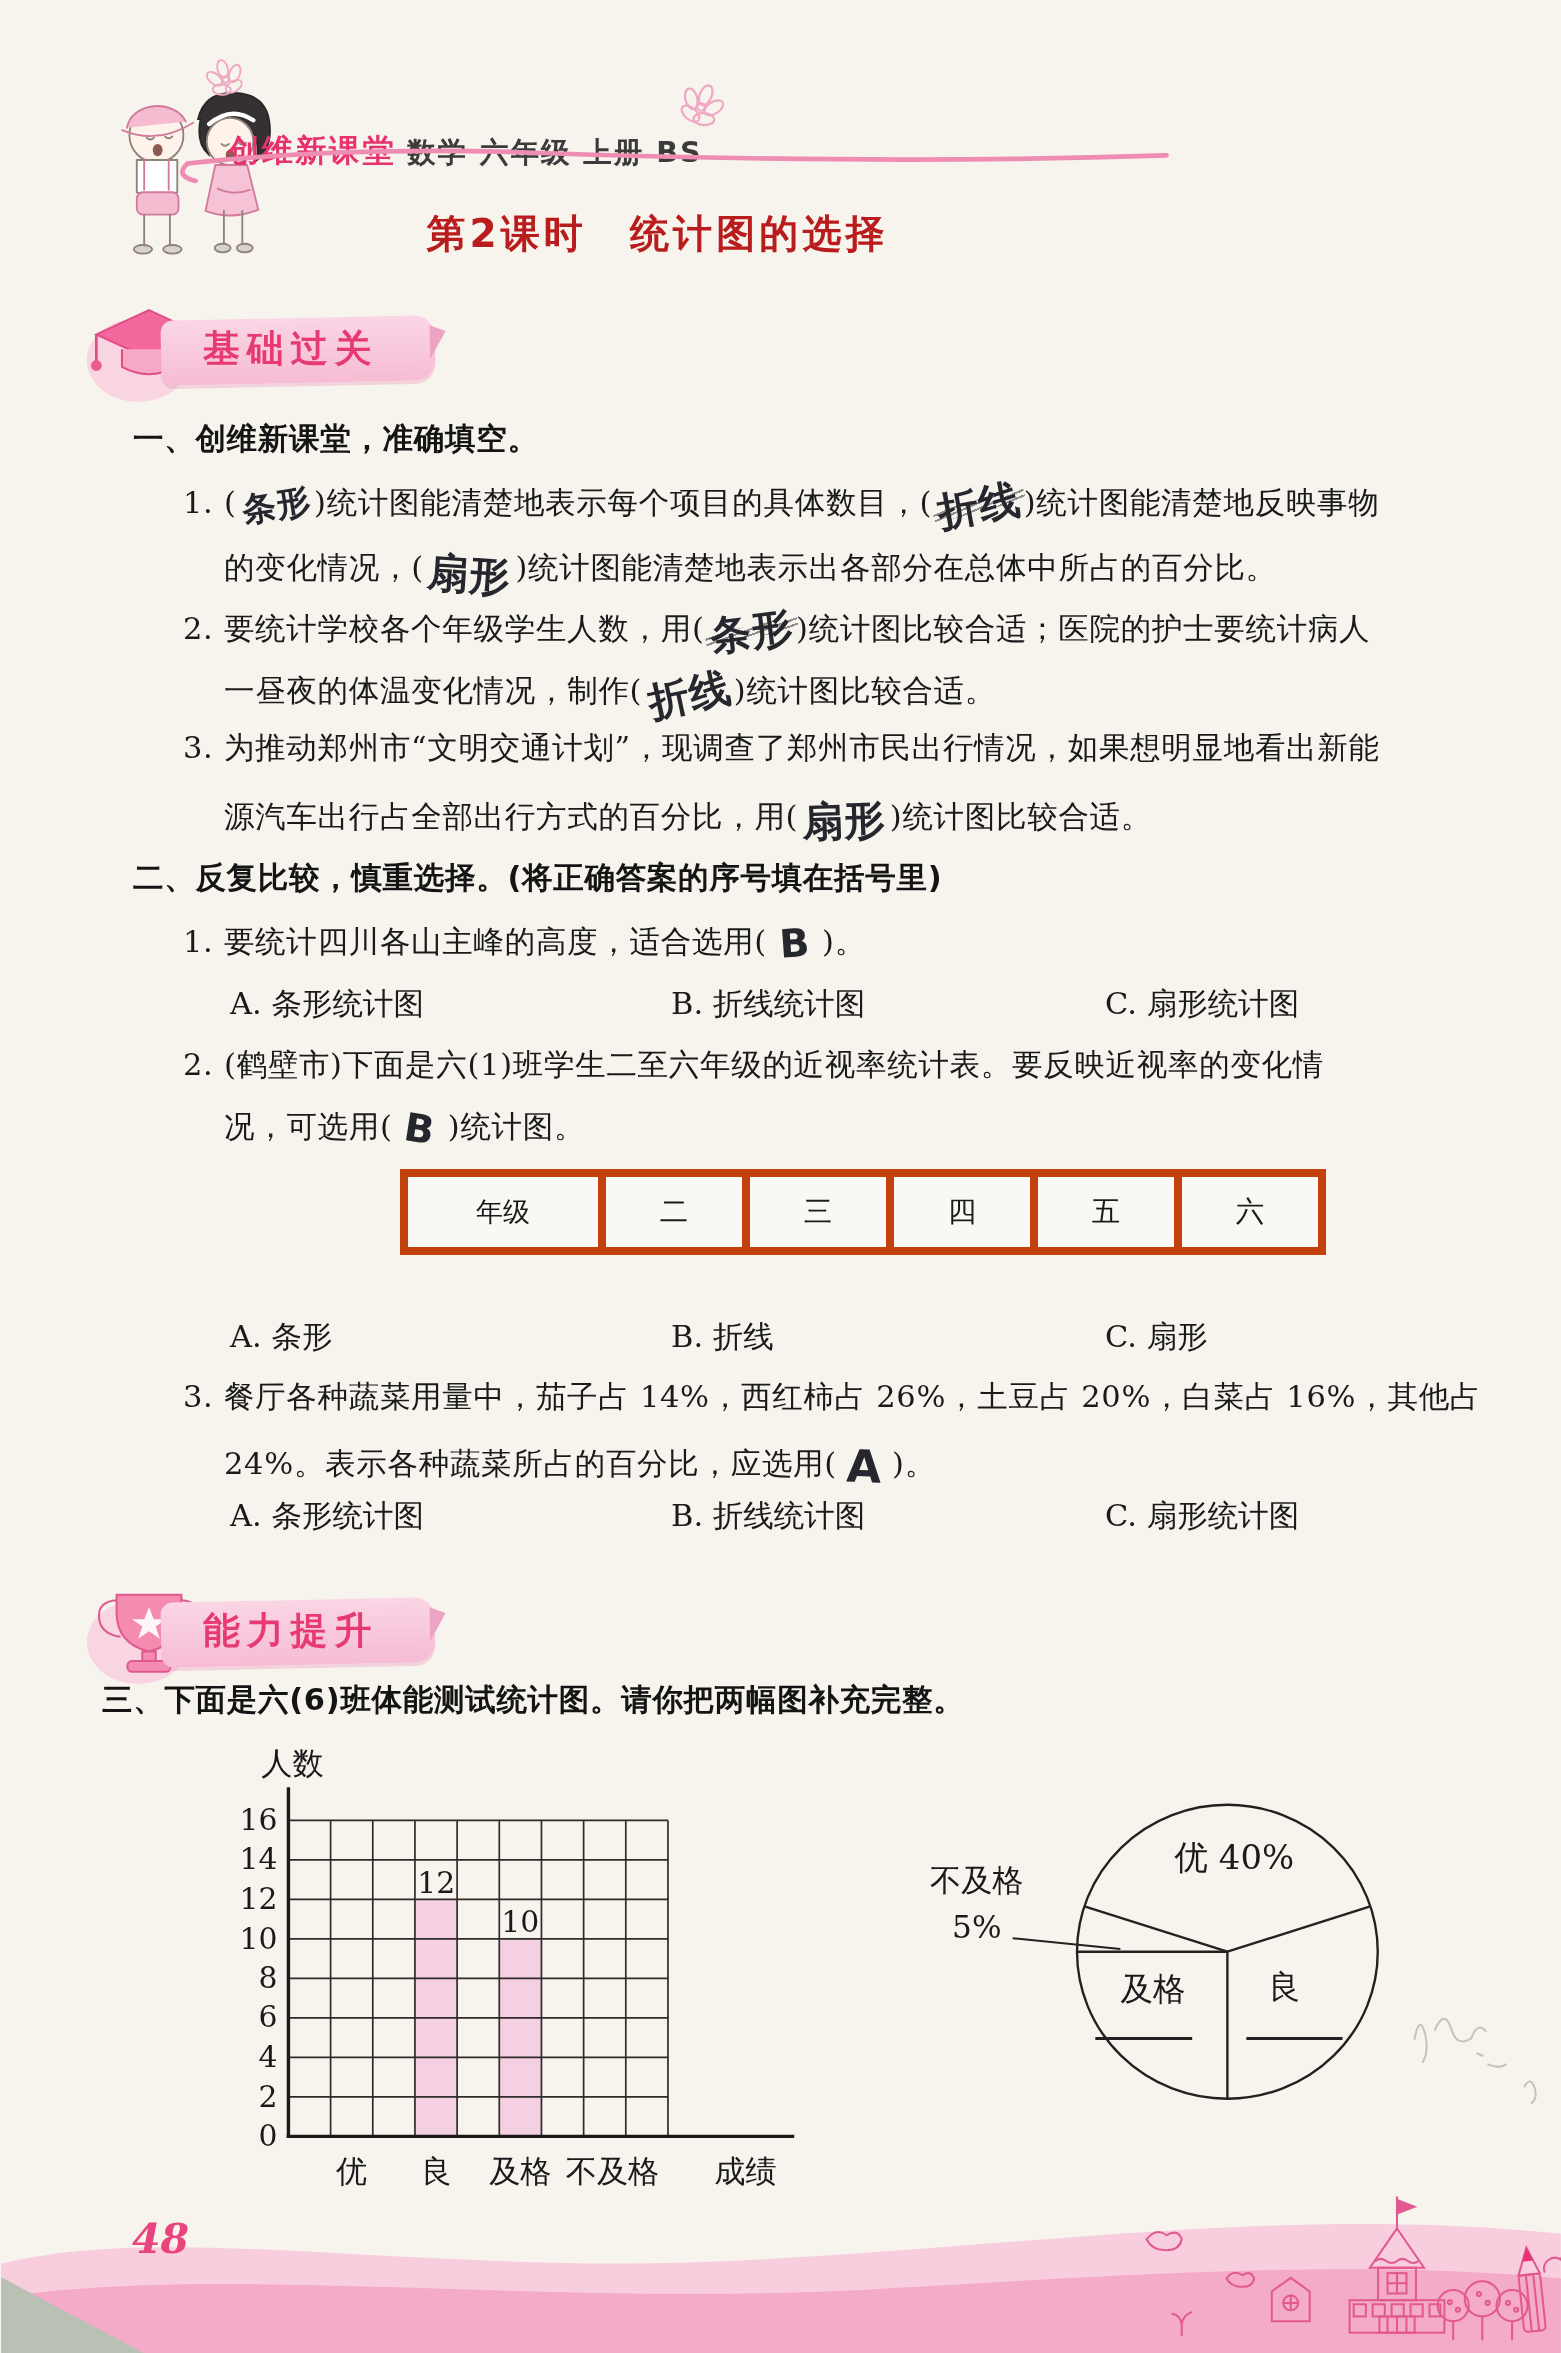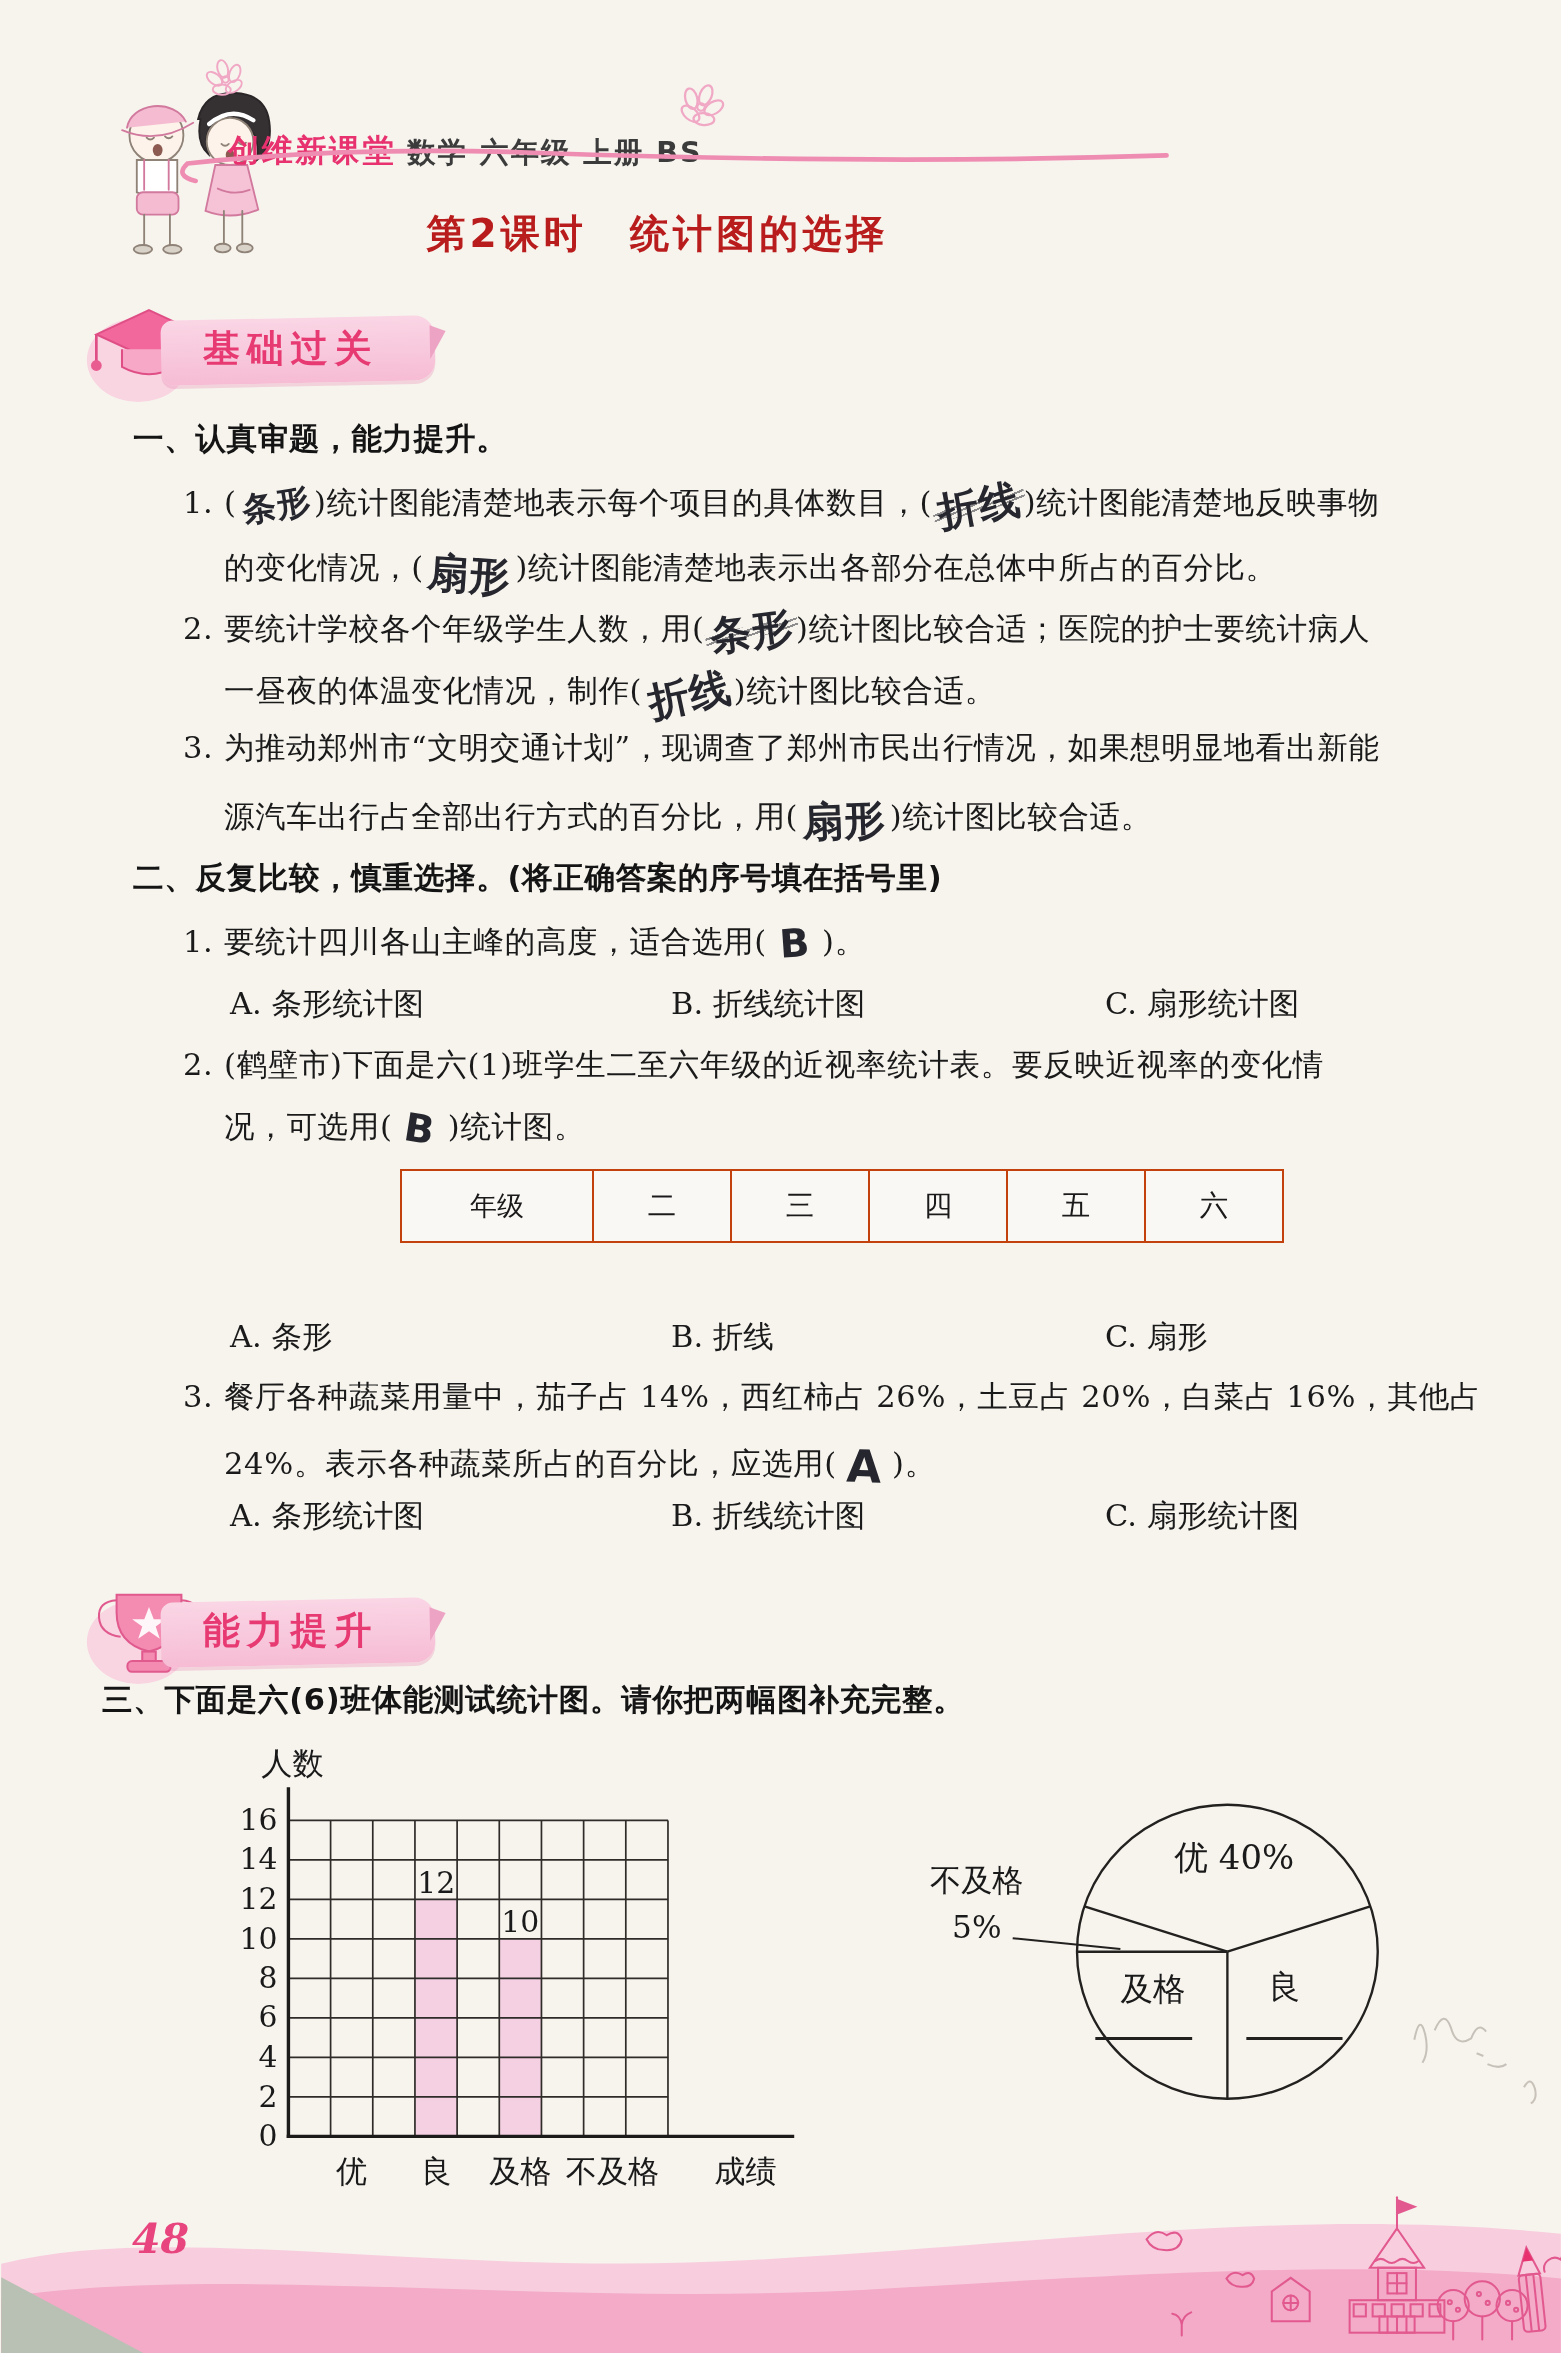--- a/index.html
+++ b/index.html
@@ -23,21 +23,21 @@
       background:repeating-linear-gradient(-8deg,transparent 0 3.4px,rgba(38,38,46,.5) 3.4px 5.4px);
       transform:rotate(-5deg);}
   .badge{width:393px;height:108px;}
   .banner{position:absolute;left:80px;top:20.3px;width:274px;height:65px;
       background:linear-gradient(180deg,#fad6e5,#f6bcd4);border-radius:12.2px 20.3px 20.3px 12.2px;
       transform:rotate(-1.2deg);box-shadow:0 3.4px 0 rgba(233,150,185,.35);}
   .banner::after{content:"";position:absolute;right:-11px;top:9.5px;
       border-left:16.3px solid #eda4c4;border-top:6.8px solid transparent;border-bottom:28.5px solid transparent;}
   .badge-text{position:absolute;left:122px;top:26px;font-size:37px;color:#e73a72;letter-spacing:6.8px;white-space:nowrap;}
   .ptable{border-collapse:collapse;}
-  .ptable td{border:2px solid #c2410c;text-align:center;vertical-align:middle;
+  .ptable td{border:8px solid #c2410c;text-align:center;vertical-align:middle;
       font-size:28.5px;height:68px;background:rgba(255,255,255,.35);}
   .ptable td.c0{width:188px;font-size:27px;}
   .ptable td.c{width:134px;}
   .ct{font-family:"DejaVu Serif",serif;fill:#1a1a1a;}
   .page-num{font-size:41px;font-style:italic;font-weight:bold;color:#e8457e;}
 </style>
 </head>
 <body>
 
 <div class="page">
@@ -102,21 +102,21 @@
       <ellipse cx="84" cy="92" rx="76" ry="62" fill="#f9cede" opacity="0.85"></ellipse>
       <polygon points="100,18 178,54 100,90 22,54" fill="#f2679c" stroke="#df4f86" stroke-width="3"></polygon>
       <path d="M60,76 v26 q40,22 80,0 v-26" fill="#f7a8c6" stroke="#df4f86" stroke-width="3"></path>
       <path d="M22,54 v40" stroke="#df4f86" stroke-width="4" fill="none"></path>
       <circle cx="22" cy="100" r="8" fill="#e95c90"></circle>
     </svg>
     <div class="banner"></div>
     <div class="badge-text hei">基础过关</div>
   </div>
 
-  <div class="abs hei sec-head" style="left:133px;top:419px">一、认真审题，能力提升。</div>
+  <div class="abs hei sec-head" style="left:133px;top:419px">一、创维新课堂，准确填空。</div>
 
   <div class="abs body-line" style="left:183px;top:479px">
     <span>1. (</span><span class="hw" style="transform:rotate(-9deg) translateY(4.1px)">条形</span><span>)统计图能清楚地表示每个项目的具体数目，(</span><span class="hw messy big" style="transform:rotate(-10deg) translateY(6.8px)">折线</span><span>)统计图能清楚地反映事物</span>
   </div>
   <div class="abs body-line" style="left:224px;top:544px">
     <span>的变化情况，(</span><span class="hw big" style="transform:rotate(4deg) translateY(11px)">扇形</span><span>)统计图能清楚地表示出各部分在总体中所占的百分比。</span>
   </div>
 
   <div class="abs body-line" style="left:183px;top:605px">
     <span>2. 要统计学校各个年级学生人数，用(</span><span class="hw messy big" style="transform:rotate(-7deg) translateY(6.8px)">条形</span><span>)统计图比较合适；医院的护士要统计病人</span>

